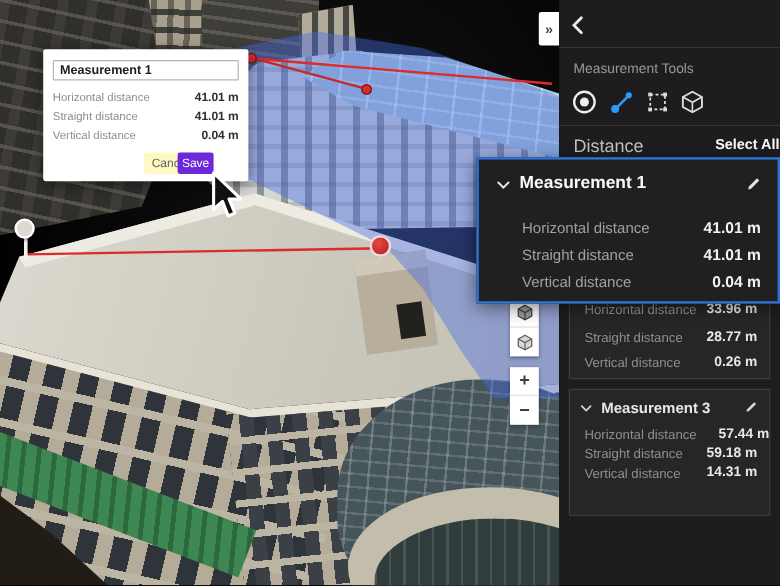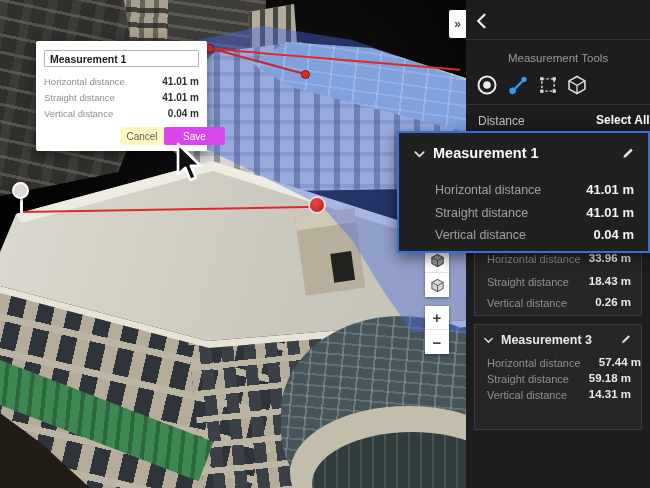--- a/index.html
+++ b/index.html
@@ -100,33 +100,33 @@
     box-shadow:0 3px 12px rgba(0,0,0,.45); z-index:30; }
   #dialog input { position:absolute; left:8px; top:9px; width:155px; height:17px;
     border:1px solid #b5b5b5; border-radius:1px; font-family:"Liberation Sans",sans-serif;
     font-size:10.5px; font-weight:bold; color:#1d1d1f; padding:0 5px; }
   .dlg-row { position:absolute; left:8px; width:155px; height:16px; }
   .dlg-label { position:absolute; left:0; top:2px; font-size:9.5px; color:#8d8d8d; }
   .dlg-value { position:absolute; right:0; top:2px; font-size:10px; font-weight:bold; color:#2f2f31; }
   .dlg-btn { position:absolute; height:18px; border:none; border-radius:2px; font-size:10px;
     font-family:"Liberation Sans",sans-serif; cursor:pointer; }
   .btn-cancel { left:84px; top:86px; width:44px; background:#fef9c3; color:#5e5e5e; }
-  .btn-save { left:128px; top:86px; width:61px; background:#d946ef; color:#fff; }
+  .btn-save { left:112px; top:86px; width:30px; background:#6d28d9; color:#fff; }
 
   #cursor { left:176px; top:142px; z-index:60; }
 
   
   #panel { left:466px; top:0; width:184px; height:488px; background:#1d1d1f; z-index:20; }
   .panel-header { left:0; top:0; width:184px; height:40px; border-bottom:1px solid #343436; }
   .back-btn { left:6px; top:11px; width:20px; height:20px; cursor:pointer; }
   .panel-title { left:30px; top:13px; font-size:12.5px; font-weight:bold; color:#ededed; letter-spacing:.2px; }
-  .tools-label { left:12px; top:52px; font-size:11.5px; color:#9a9a9a;margin-left:30px; }
+  .tools-label { left:12px; top:52px; font-size:11.5px; color:#9a9a9a; }
   .tool-btn { top:74px; width:22px; height:22px; cursor:pointer; }
   .panel-div2 { left:0; top:104px; width:184px; border-top:1px solid #343436; }
-  .dist-label { left:12px; top:114px; font-size:12px; color:#c2c2c2; }
+  .dist-label { left:12px; top:114px; font-size:15px; color:#c2c2c2; }
   .selectall { left:130px; top:113px; width:80px; font-size:12px; font-weight:bold; color:#fbfbfb; cursor:pointer; }
 
   .m-card { background:#262626; border:1px solid #3c3c3c; border-radius:1px; }
   .row-label { position:absolute; font-size:11px; color:#8f8f8f; }
   .row-value { position:absolute; font-size:11.5px; font-weight:bold; color:#e8e8e8; }
   .card-title { font-weight:bold; color:#e8e8e8; }
 
   
   #expanded-card { left:397px; top:131px; width:253px; height:122px; background:#202020;
     border:2px solid #2f72d9; z-index:40; box-shadow:0 4px 14px rgba(0,0,0,.5); }
@@ -254,21 +254,21 @@
     </svg>
 
     <div class="abs panel-div2"></div>
     <div class="abs dist-label">Distance</div>
     <div class="abs selectall">Select All</div>
 
     <div class="abs m-card" style="left:8px; top:140px; width:168px; height:176px;">
       <span class="row-label" style="left:12px; top:112px;">Horizontal distance</span>
       <span class="row-value" style="right:10px; top:111px;">33.96 m</span>
       <span class="row-label" style="left:12px; top:135px;">Straight distance</span>
-      <span class="row-value" style="right:10px; top:134px;">18.43 m</span>
+      <span class="row-value" style="right:10px; top:134px;">28.77 m</span>
       <span class="row-label" style="left:12px; top:156px;">Vertical distance</span>
       <span class="row-value" style="right:10px; top:155px;">0.26 m</span>
     </div>
 
     <div class="abs m-card" style="left:8px; top:324px; width:168px; height:106px;">
       <svg class="abs icon-btn" style="left:7px; top:9px; width:13px; height:13px;" viewBox="0 0 16 16">
         <path d="M3.5 5.5 L8 10 L12.5 5.5" fill="none" stroke="#d8d8d8" stroke-width="1.8" stroke-linecap="round"></path>
       </svg>
       <span class="abs card-title" style="left:26px; top:8px; font-size:12.5px;">Measurement 3</span>
       <svg class="abs icon-btn" style="right:9px; top:8px; width:12px; height:12px;" viewBox="0 0 16 16">

